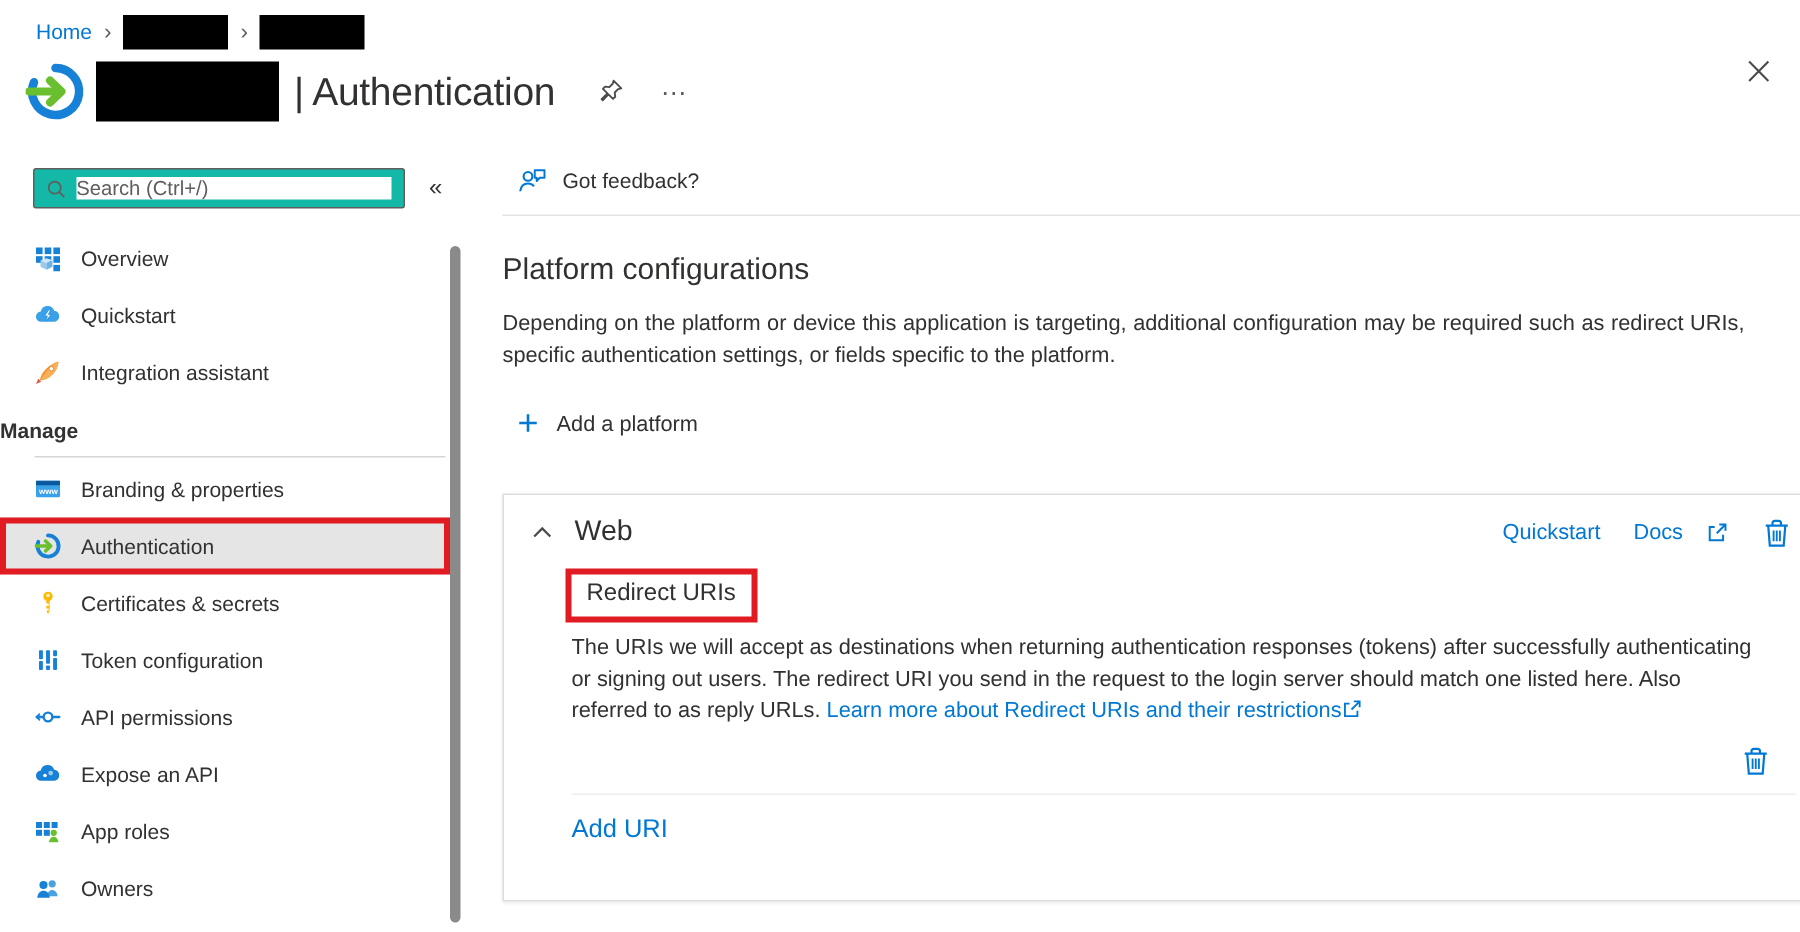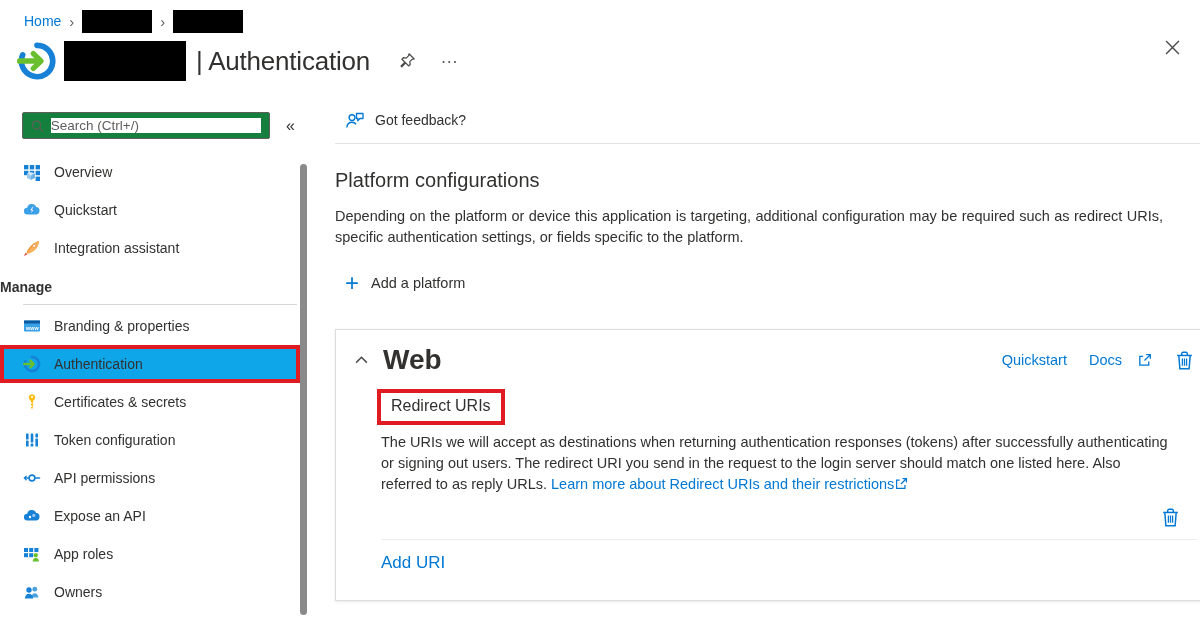--- a/index.html
+++ b/index.html
@@ -21,50 +21,50 @@
   .title-more { margin-left:24px; color:#5f5e5c; font-size:18px; letter-spacing:2px; cursor:pointer; line-height:10px; padding-bottom:8px;}
   .close-btn { position:absolute; right:20px; top:2px; cursor:pointer; }
 
   
   .content { display:flex; margin-top:12px; height:519px; }
 
   
   .sidebar { width:320px; flex:0 0 auto; position:relative; }
   .search-row { display:flex; align-items:center; margin:16px 0 0 22px; }
   .search-box { width:248px; height:27px; border:1px solid #605e5c; border-radius:2px;
-    display:flex; align-items:center; padding:0 8px; gap:7px; background:#15803d; }
+    display:flex; align-items:center; padding:0 8px; gap:7px; background:#14b8a6; }
   .search-box input { border:none; outline:none; font-size:13.5px; width:100%;
     font-family:"Liberation Sans", sans-serif; color:#323130; }
   .search-box input::placeholder { color:#605e5c; opacity:1; }
   .collapse-btn { margin-left:16px; color:#323130; font-size:16px; cursor:pointer; }
   .nav { margin-top:14px; }
   .nav-item { display:flex; align-items:center; gap:13px; height:38px; padding-left:23px;
     font-size:14px; cursor:pointer; position:relative; width:300px; }
-  .nav-item.selected { background:#0ea5e9; }
+  .nav-item.selected { background:#e5e5e5; }
   .sel-annotation { position:absolute; left:0; top:0; right:0; bottom:0; border:4px solid #e11b22; pointer-events:none; }
   .manage-header { font-size:14px; font-weight:bold; margin-top:7px; height:25px; display:flex; align-items:center; }
   .manage-divider { border-top:1px solid #d6d6d6; margin:5px 23px 2px 23px; }
   .nav-icon { width:18px; height:18px; flex:0 0 auto; display:flex; }
   .side-scrollbar { position:absolute; right:13px; top:68px; width:7px; height:451px; background:#8a8a8a; border-radius:4px; }
 
   
   .main { flex:1; margin-left:15px; padding-right:8px; }
   .cmdbar { display:flex; align-items:center; gap:10px; padding:14px 0 13px 10px;
     border-bottom:1px solid #e3e3e3; font-size:14px; color:#323130; }
   .section-title { font-size:20px; font-weight:400; margin-top:25px; color:#323130; }
   .section-desc { margin-top:14px; font-size:14.5px; line-height:21px; text-align:justify; width:828px; color:#323130; }
   .add-platform { display:flex; align-items:center; gap:12px; margin-top:26px; padding-left:10px;
     font-size:14.5px; cursor:pointer; width:fit-content; }
   .plus-glyph { color:#0078d4; font-size:24px; font-weight:300; line-height:18px; }
 
   
   .card { margin-top:37px; border:1px solid #dcdcdc; background:#fff; height:272px;
     box-shadow:0 1px 3px rgba(0,0,0,0.09); }
   .card-header { display:flex; align-items:center; padding:14px 16px 0 18px; }
-  .card-title { font-size:28px; font-weight:700; margin-left:14px; }
+  .card-title { font-size:19px; font-weight:400; margin-left:14px; }
   .card-links { margin-left:auto; display:flex; align-items:center; gap:22px; }
   .link { color:#0078d4; font-size:14.5px; cursor:pointer; text-decoration:none; }
   .docs-link { display:flex; align-items:center; gap:15px; }
   .trash-btn { cursor:pointer; display:flex; }
   .redirect-title { display:inline-block; margin:13px 0 0 41px; border:4px solid #e11b22;
     padding:4px 10px 6px 10px; font-size:16px; }
   .card-desc { margin:7px 40px 0 45px; font-size:14.5px; line-height:21px; width:790px; }
   .uri-row { display:flex; justify-content:flex-end; align-items:center; height:44px; padding-right:30px; }
   .card-divider { border-top:1px solid #ededed; margin:0 14px 0 45px; }
   .add-uri { display:inline-block; margin:13px 0 0 45px; font-size:17px; color:#0078d4; cursor:pointer; }

